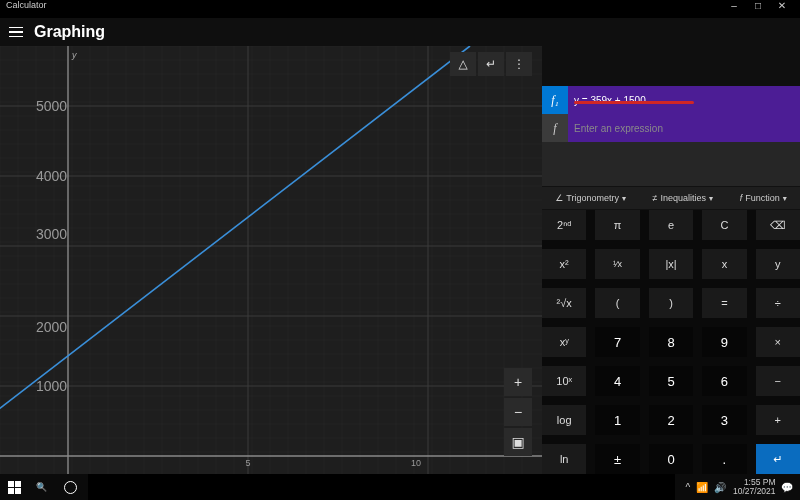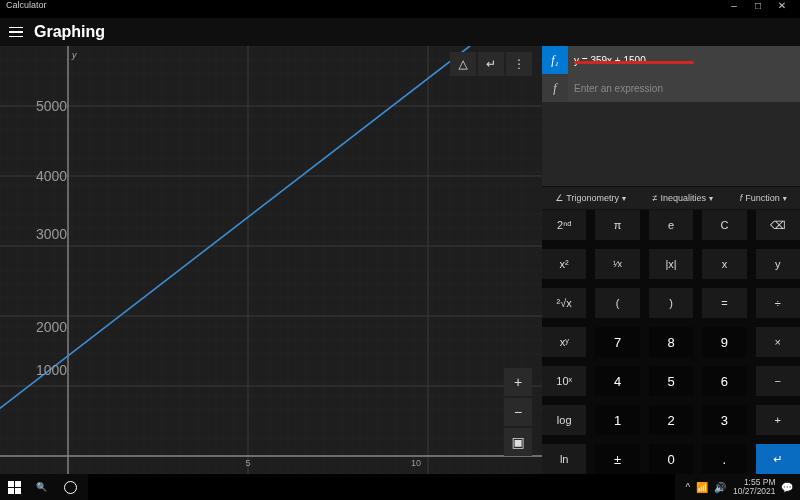--- a/index.html
+++ b/index.html
@@ -14,21 +14,21 @@
   .main { display: flex; height: 428px; }
   .graph-area { position: relative; flex: 1; background: #1e1e1e; }
   .graph-area svg { position: absolute; inset: 0; }
   .y-tick { position: absolute; left: 36px; font-size: 14px; color: #9a9a9a; transform: translateY(-50%); }
   .x-tick { position: absolute; bottom: -2px; font-size: 9px; color: #9a9a9a; transform: translateX(-50%); }
   .axis-label { position: absolute; font-size: 9px; font-style: italic; color: #aaa; }
   .graph-toolbar { position: absolute; top: 6px; right: 10px; display: flex; gap: 2px; }
   .graph-toolbar .gtbtn { width: 26px; height: 24px; background: #2a2a2a; display: flex; align-items: center; justify-content: center; font-size: 12px; color: #ddd; }
   .zoom-controls { position: absolute; right: 10px; bottom: 18px; display: flex; flex-direction: column; gap: 2px; }
   .zoom-controls .zbtn { width: 28px; height: 28px; background: #2a2a2a; display: flex; align-items: center; justify-content: center; font-size: 14px; color: #ddd; }
-  .side { width: 258px; display: flex; flex-direction: column; background: #404040; }
+  .side { width: 258px; display: flex; flex-direction: column; background: #4c1d95; margin-top: 40px; }
   .fn-row { display: flex; align-items: center; height: 28px; font-size: 10px; }
   .fn-badge { width: 26px; height: 28px; display: flex; align-items: center; justify-content: center; font-style: italic; font-family: 'Times New Roman', serif; font-size: 12px; }
   .fn-active .fn-badge { background: #0078d4; }
   .fn-active .expr { color: #fff; }
   .fn-empty .fn-badge { background: #3b3b3b; color: #ccc; }
   .fn-empty .ph { color: #8a8a8a; }
   .expr-wrap { flex: 1; padding: 0 6px; position: relative; display: flex; align-items: flex-start; }
   .underline { position: absolute; left: 6px; bottom: 2px; height: 3px; width: 120px; background: #d02626; border-radius: 2px; }
   .filler { flex: 1; background: #262626; }
   .toolbar2 { height: 24px; background: #1e1e1e; display: flex; align-items: center; justify-content: space-around; font-size: 9px; color: #ccc; border-top: 1px solid #111; border-bottom: 1px solid #111; }
@@ -149,21 +149,21 @@
       </g>
 
       <g stroke="#888" stroke-width="1.4">
         <line x1="68" y1="0" x2="68" y2="428"></line>
         <line x1="0" y1="410" x2="542" y2="410"></line>
       </g>
 
       <line x1="-10" y1="370" x2="470" y2="0" stroke="#3a8fd9" stroke-width="1.6"></line>
     </svg>
     <span class="axis-label" style="left:72px;top:4px">y</span>
-    <span class="y-tick" style="top:324px">1000</span>
+    <span class="y-tick" style="top:340px">1000</span>
     <span class="y-tick" style="top:281px">2000</span>
     <span class="y-tick" style="top:188px">3000</span>
     <span class="y-tick" style="top:130px">4000</span>
     <span class="y-tick" style="top:60px">5000</span>
     <span class="x-tick" style="left:248px;bottom:6px">5</span>
     <span class="x-tick" style="left:416px;bottom:6px">10</span>
 
     <div class="graph-toolbar">
       <div class="gtbtn">△</div>
       <div class="gtbtn">↵</div>

